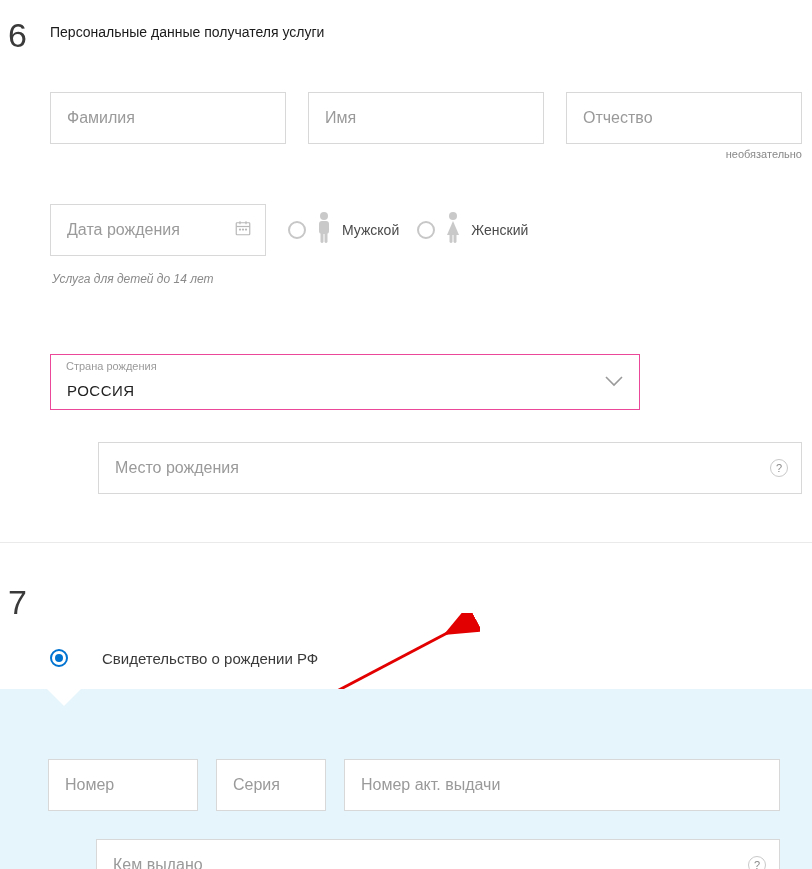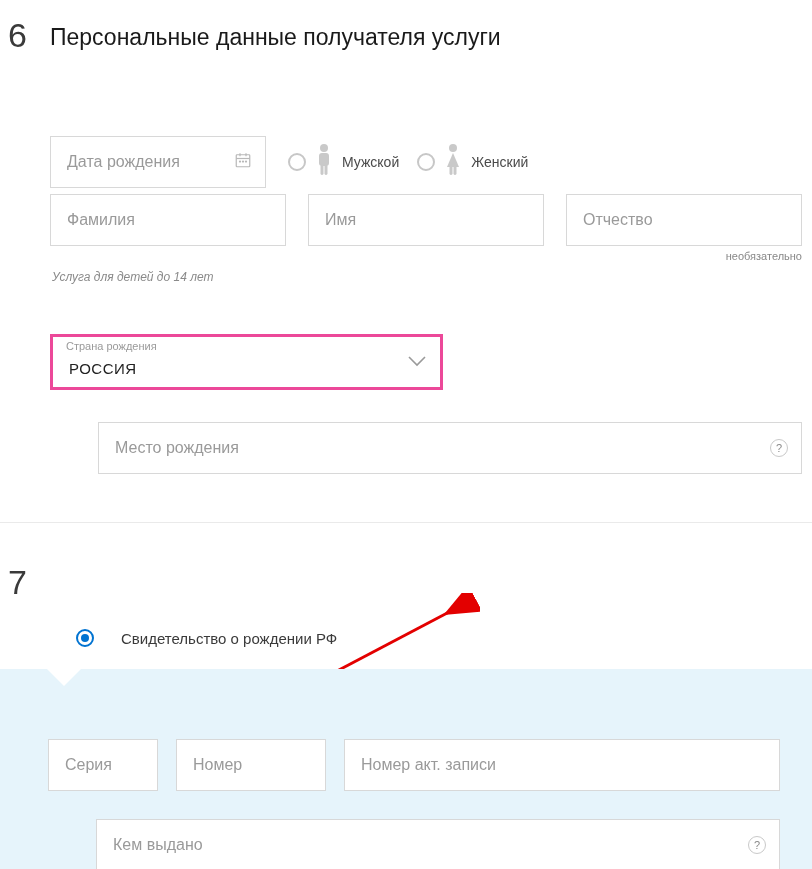--- a/index.html
+++ b/index.html
@@ -21,21 +21,21 @@
   .step-number {
     font-size: 34px;
     font-weight: 300;
     color: #3a3a3a;
     width: 50px;
     text-align: left;
     padding-left: 8px;
     line-height: 1;
   }
   .step-title {
-    font-size: 23px;
+    font-size: 14px;
     color: #1a1a1a;
     padding-top: 6px;
   }
   .content {
     padding-left: 50px;
     padding-right: 10px;
     padding-top: 40px;
   }
   .row {
     display: flex;
@@ -61,21 +61,21 @@
   .hint-right {
     font-size: 11px;
     color: #888;
     text-align: right;
     margin-top: 4px;
   }
   .hint-left {
     font-size: 12px;
     font-style: italic;
     color: #8a8a8a;
-    margin-top: 8px;
+    margin-top: 16px;
     padding-left: 2px;
   }
   .calendar-icon {
     position: absolute;
     right: 14px;
     top: 50%;
     transform: translateY(-50%);
     color: #b8b8b8;
   }
   .gender-group {
@@ -102,32 +102,32 @@
     content: "";
     width: 8px; height: 8px; border-radius: 50%;
     background: #0073d1;
   }
   .gender-label {
     font-size: 14px;
     color: #4a4a4a;
   }
   .select-wrap {
     position: relative;
-    width: 393px;
-    margin-top: 50px;
+    width: 590px;
+    margin-top: 68px;
   }
   .float-label {
     position: absolute;
     top: 6px; left: 16px;
     font-size: 11px;
     color: #9a9a9a;
   }
   .select-value {
     height: 56px;
-    border: 3px solid #ec4899;
+    border: 1px solid #ec4899;
     display: flex;
     align-items: flex-end;
     padding: 0 16px 10px 16px;
     font-size: 15px;
     letter-spacing: 0.5px;
     color: #222;
   }
   .chevron {
     position: absolute;
     right: 16px; top: 50%;
@@ -151,22 +151,22 @@
     display: flex; align-items: center; justify-content: center;
   }
   hr.divider {
     border: none;
     border-top: 1px solid #eaeaea;
     margin: 18px 0 0 0;
   }
   .radio-line {
     display: flex;
     align-items: center;
-    gap: 27px;
-    padding-left: 76px;
+    gap: 34px;
+    padding-left: 50px;
     margin-top: 30px;
   }
   .radio-label-main {
     font-size: 15px;
     color: #3a3a3a;
   }
   .panel-wrap {
     margin-top: 22px;
     position: relative;
   }
@@ -194,20 +194,33 @@
 </head>
 <body>
 
 <div class="section">
   <div class="section-head">
     <div class="step-number">6</div>
     <div class="step-title">Персональные данные получателя услуги</div>
   </div>
 
   <div class="content">
+
+    <div class="row">
+      <div class="field">
+        <div class="input">Фамилия</div>
+      </div>
+      <div class="field">
+        <div class="input">Имя</div>
+      </div>
+      <div class="field">
+        <div class="input">Отчество</div>
+        <div class="hint-right">необязательно</div>
+      </div>
+    </div>
 
     <div class="row" style="margin-top:44px; align-items:center;">
       <div class="field" style="flex:0 0 216px; position:relative;">
         <div class="input small-pad">Дата рождения</div>
         <span class="calendar-icon">
           <svg width="18" height="18" viewBox="0 0 24 24" fill="none" stroke="currentColor" stroke-width="1.6">
             <rect x="3" y="5" width="18" height="16" rx="1"></rect>
             <line x1="3" y1="10" x2="21" y2="10"></line>
             <line x1="8" y1="3" x2="8" y2="7"></line>
             <line x1="16" y1="3" x2="16" y2="7"></line>
@@ -238,33 +251,20 @@
               <circle cx="12" cy="5" r="4"></circle>
               <path d="M12 10 L18 24 L6 24 Z"></path>
               <rect x="8.5" y="23" width="3" height="9" rx="1.4"></rect>
               <rect x="12.5" y="23" width="3" height="9" rx="1.4"></rect>
             </svg>
           </span>
           <span class="gender-label">Женский</span>
         </div>
       </div>
     </div>
-
-    <div class="row">
-      <div class="field">
-        <div class="input">Фамилия</div>
-      </div>
-      <div class="field">
-        <div class="input">Имя</div>
-      </div>
-      <div class="field">
-        <div class="input">Отчество</div>
-        <div class="hint-right">необязательно</div>
-      </div>
-    </div>
     <div class="hint-left">Услуга для детей до 14 лет</div>
 
     <div class="select-wrap">
       <div class="float-label">Страна рождения</div>
       <div class="select-value">РОССИЯ</div>
       <span class="chevron">
         <svg width="20" height="12" viewBox="0 0 20 12" fill="none" stroke="currentColor" stroke-width="1.6">
           <polyline points="2,2 10,10 18,2"></polyline>
         </svg>
       </span>
@@ -298,28 +298,28 @@
           <path d="M0,0 L12,5 L0,10 Z" fill="#e30000"></path>
         </marker>
       </defs>
       <line x1="160" y1="8" x2="8" y2="88" stroke="#e30000" stroke-width="3" marker-start="url(#ah)"></line>
     </svg>
 
     <div class="panel">
       <div class="panel-notch"></div>
 
       <div class="row">
+        <div class="field" style="flex:0 0 150px;">
+          <div class="input">Номер</div>
+        </div>
         <div class="field" style="flex:0 0 110px;">
           <div class="input">Серия</div>
         </div>
-        <div class="field" style="flex:0 0 150px;">
-          <div class="input">Номер</div>
-        </div>
         <div class="field">
-          <div class="input">Номер акт. записи</div>
+          <div class="input">Номер акт. выдачи</div>
         </div>
       </div>
 
       <div class="full-row" style="margin-top:12px;">
         <div class="input small-pad">Кем выдано</div>
         <div class="help-icon">?</div>
       </div>
 
     </div>
   </div>

